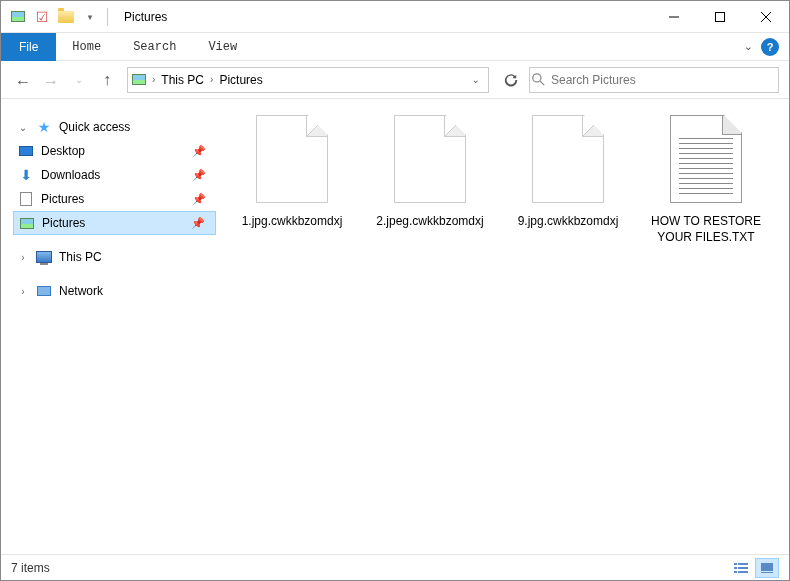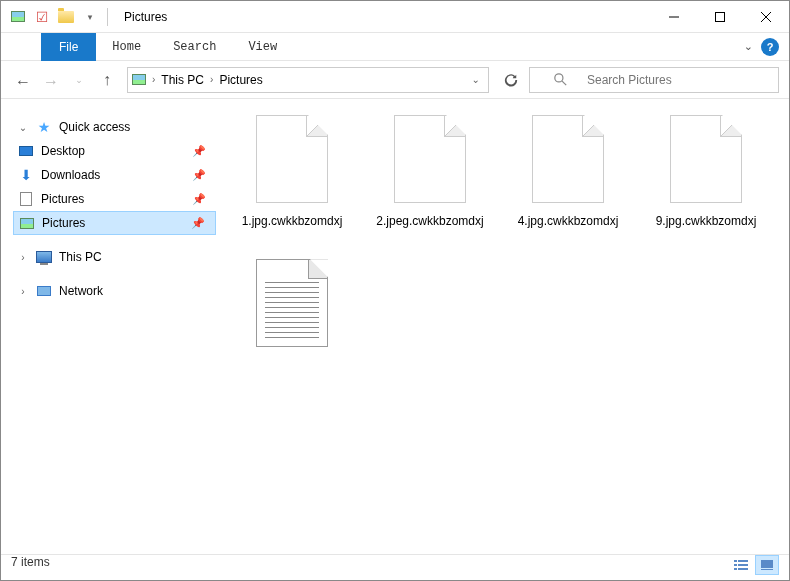--- a/index.html
+++ b/index.html
@@ -7,35 +7,35 @@
 
 .titlebar { height: 32px; display: flex; align-items: center; background: #fff; border-bottom: 1px solid #e5e5e5; }
 .titlebar-icons { display: flex; align-items: center; padding: 0 6px; gap: 2px; }
 .qat-icon { width: 22px; height: 22px; display: flex; align-items: center; justify-content: center; font-size: 14px; }
 .qat-sep { width: 1px; height: 18px; background: #ccc; margin: 0 4px; }
 .title-text { margin-left: 6px; font-size: 12px; color: #000; }
 .win-controls { margin-left: auto; display: flex; }
 .win-btn { width: 46px; height: 32px; display: flex; align-items: center; justify-content: center; }
 .win-btn svg { width: 10px; height: 10px; }
 
-.ribbon { height: 28px; display: flex; align-items: center; background: #fff; border-bottom: 1px solid #e5e5e5; position: relative; padding-left: 40px; }
+.ribbon { height: 28px; display: flex; align-items: center; background: #fff; border-bottom: 1px solid #e5e5e5; position: relative; }
 .file-tab { background: #1979ca; color: #fff; font-size: 12px; padding: 6px 18px; height: 28px; display: flex; align-items: center; }
 .ribbon-tab { font-size: 12px; color: #333; padding: 6px 16px; height: 28px; display: flex; align-items: center; font-family: Liberation Mono, monospace; }
 .ribbon-right { margin-left: auto; display: flex; align-items: center; padding-right: 10px; gap: 8px; }
 .help-icon { width: 18px; height: 18px; border-radius: 50%; background: #1979ca; color: #fff; font-size: 11px; display: flex; align-items: center; justify-content: center; font-weight: bold; }
 
 .navbar { height: 38px; display: flex; align-items: center; padding: 0 10px; border-bottom: 1px solid #e5e5e5; gap: 4px; }
 .nav-arrow { width: 24px; height: 24px; display: flex; align-items: center; justify-content: center; color: #555; }
 .nav-arrow.disabled { color: #bbb; }
 .address-bar { flex: 1; height: 26px; border: 1px solid #ccc; display: flex; align-items: center; padding: 0 4px; gap: 6px; margin: 0 4px; }
 .crumb { font-size: 12px; color: #000; }
 .crumb-sep { font-size: 10px; color: #666; }
 .address-drop { margin-left: auto; color: #666; font-size: 10px; padding: 0 4px; }
 .refresh-btn { width: 28px; height: 26px; display: flex; align-items: center; justify-content: center; color: #555; }
-.search-box { width: 250px; height: 26px; border: 1px solid #ccc; display: flex; align-items: center; padding: 0 24px; gap: 20px; }
+.search-box { width: 250px; height: 26px; border: 1px solid #ccc; display: flex; align-items: center; padding: 0 2px; gap: 6px; }
 .search-box input { border: none; outline: none; font-size: 12px; flex: 1; color: #666; }
 
 .content { flex: 1; display: flex; overflow: hidden; }
 
 .sidebar { width: 215px; padding: 16px 0 0 12px; overflow: auto; }
 .side-item { display: flex; align-items: center; height: 24px; padding: 0 4px; font-size: 12px; gap: 6px; cursor: default; }
 .side-item.selected { background: #cce8ff; border: 1px solid #99d1ff; }
 .side-item .si-icon { width: 18px; height: 18px; display: flex; align-items: center; justify-content: center; }
 .side-item .pin { margin-left: auto; margin-right: 6px; color: #888; font-size: 11px; }
 .side-indent { }
@@ -50,21 +50,21 @@
 
 .blank-file { width: 72px; height: 88px; background: #fff; border: 1px solid #ccc; position: relative; margin: 0 auto; }
 .blank-file::before { content: ''; position: absolute; top: 0; right: 0; width: 20px; height: 20px; background: linear-gradient(135deg, #fff 0%, #fff 48%, #ccc 50%, #eee 52%, #eee 100%); border-left: 1px solid #ccc; border-bottom: 1px solid #ccc; }
 .blank-file::after { content: ''; position: absolute; top: -1px; right: -1px; width: 20px; height: 20px; background: #fff; clip-path: polygon(100% 0, 0 0, 100% 100%); }
 
 .text-file { width: 72px; height: 88px; background: #fff; border: 1px solid #999; position: relative; margin: 0 auto; }
 .text-file::before { content: ''; position: absolute; top: 0; right: 0; width: 18px; height: 18px; background: #e8e8e8; border-left: 1px solid #999; border-bottom: 1px solid #999; }
 .text-file::after { content: ''; position: absolute; top: -1px; right: -1px; width: 18px; height: 18px; background: #fff; clip-path: polygon(100% 0, 0 0, 100% 100%); }
 .text-lines { position: absolute; top: 22px; left: 8px; right: 8px; bottom: 8px; background: repeating-linear-gradient(to bottom, #888 0, #888 1px, transparent 1px, transparent 5px); }
 
-.statusbar { height: 26px; border-top: 1px solid #e5e5e5; display: flex; padding: 0 10px; font-size: 12px; color: #333; }
+.statusbar { height: 26px; border-top: 1px solid #e5e5e5; display: flex; align-items: center; padding: 0 10px; font-size: 12px; color: #333; }
 .statusbar .view-btns { margin-left: auto; display: flex; gap: 2px; }
 .vbtn { width: 24px; height: 20px; border: 1px solid transparent; display: flex; align-items: center; justify-content: center; }
 .vbtn.active { background: #cce8ff; border-color: #99d1ff; }
 
 .pc-icon { width: 16px; height: 12px; background: linear-gradient(#7fb8e8, #3a7bc8); border: 1px solid #2a5a9a; position: relative; }
 .pc-icon::after { content: ''; position: absolute; bottom: -3px; left: 3px; right: 3px; height: 2px; background: #888; }
 .folder-icon-small { width: 16px; height: 12px; background: linear-gradient(#ffe9a8, #f0c84a); border-radius: 1px; position: relative; }
 .folder-icon-small::before { content: ''; position: absolute; top: -3px; left: 0; width: 6px; height: 3px; background: #f0c84a; border-radius: 1px 1px 0 0; }
 .star-icon { color: #4aa8ff; font-size: 14px; }
 .desktop-icon { width: 14px; height: 10px; background: #2a7fd8; border: 1px solid #1a5a9a; }
@@ -213,34 +213,29 @@
         <div class="file-item">
           <div class="file-icon">
             <div class="blank-file"></div>
           </div>
           <div class="file-name">2.jpeg.cwkkbzomdxj</div>
         </div>
         <div class="file-item">
           <div class="file-icon">
             <div class="blank-file"></div>
           </div>
-          <div class="file-name">4.jpg.cwkkbzomdxj</div>
-        </div>
-        <div class="file-item">
-          <div class="file-icon">
-            <div class="blank-file"></div>
-          </div>
           <div class="file-name">9.jpg.cwkkbzomdxj</div>
         </div>
         <div class="file-item">
           <div class="file-icon">
             <div class="text-file">
               <div class="text-lines"></div>
             </div>
           </div>
+          <div class="file-name">HOW TO RESTORE YOUR FILES.TXT</div>
         </div>
       </div>
   </div>
 </div>
 
 <div class="statusbar">
   <span>7 items</span>
   <div class="view-btns">
     <div class="vbtn">
       <svg width="14" height="12" viewBox="0 0 14 12">

